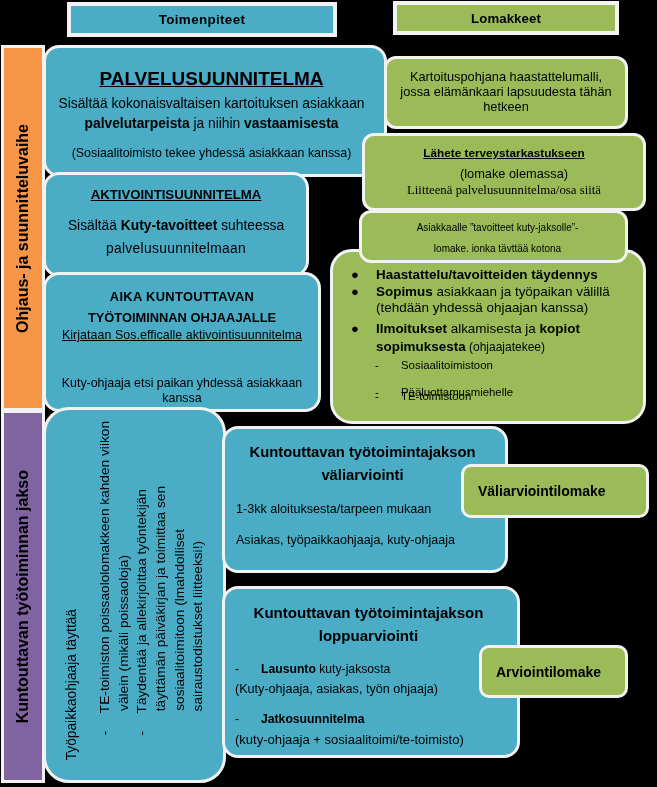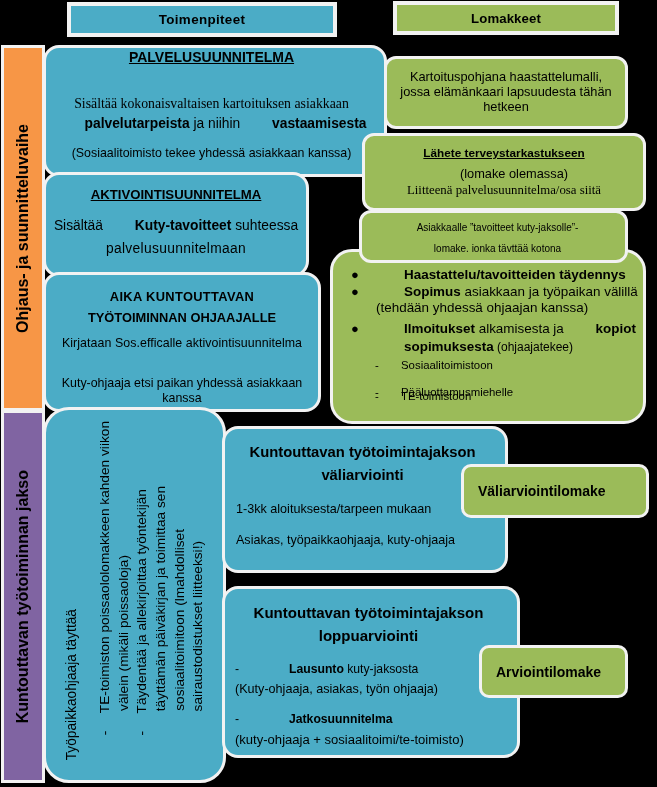--- a/index.html
+++ b/index.html
@@ -8,21 +8,21 @@
     font-family:"Liberation Sans",sans-serif;color:#000;
   }
   #root{position:relative;width:657px;height:787px;background:#000;}
   .box{position:absolute;box-sizing:border-box;border:3px solid #F2F2F2;}
   .blue{background:#4BACC6;}
   .green{background:#9BBB59;}
   .orange{background:#F79646;}
   .purple{background:#8064A2;}
   .ctr{display:flex;flex-direction:column;align-items:center;justify-content:center;text-align:center;}
   .inner{width:100%;}
-  b{font-weight:bold;margin-left:28px;}
+  b{font-weight:bold;}
   u{text-decoration:underline;}
 
   
   #orange-bar{left:1px;top:45px;width:44px;height:366px;}
   #purple-bar{left:1px;top:410px;width:44px;height:373px;}
   .phase-bar{display:flex;align-items:center;justify-content:center;}
   .vert-label{writing-mode:vertical-rl;transform:rotate(180deg);white-space:nowrap;
     font-size:16px;font-weight:bold;letter-spacing:0px;}
 
   #hdr-toimenpiteet{left:67px;top:2px;width:270px;height:35px;border-width:4px;font-size:13.4px;font-weight:bold;letter-spacing:0.35px;}
@@ -44,37 +44,37 @@
   #green-arv{left:479px;top:645px;width:149px;height:53px;border-radius:10px;
     display:flex;align-items:center;}
   .lbl{font-size:14px;font-weight:bold;padding-left:14px;}
 
   .t-title{font-weight:bold;font-size:13px;text-align:center;line-height:1;}
   .t-body{font-size:13.8px;text-align:center;line-height:1;}
   .t-small{font-size:12.4px;text-align:center;line-height:1;}
 
   
   #blue1 .inner > div{position:absolute;left:0;right:7px;}
-  #blue1 .t-title{top:2px;font-size:14px;}
-  #blue1 .b1l1{top:49px;font-family:Liberation Serif, serif;}
+  #blue1 .t-title{top:21px;font-size:19px;}
+  #blue1 .b1l1{top:49px;}
   #blue1 .b1l2{top:69px;}
   #blue1 .b1l3{top:99px;}
 
   
   #blue2 .inner > div{position:absolute;left:0;right:0;}
   #blue2 .t-title{top:13px;font-size:13.2px;}
   #blue2 .b2l1{top:44px;}
   #blue2 .b2l2{top:67px;letter-spacing:0.33px;}
 
   
   #blue3 .inner > div{position:absolute;left:0;right:0;}
   #blue3 .t-title{top:16px;font-size:12.85px;}
   #blue3 .t-title:first-child{letter-spacing:0.35px;}
   #blue3 .b3t2{top:37px;}
-  #blue3 .b3l1{top:62px;letter-spacing:0.06px;}
+  #blue3 .b3l1{top:54px;letter-spacing:0.06px;text-decoration:underline;}
   #blue3 .b3l2{top:102px;}
   #blue3 .b3l3{top:117px;}
 
   
   #blue4 .rot-wrap{position:absolute;left:0;top:0;width:100%;height:100%;}
   #blue4 .rot-col{position:absolute;writing-mode:vertical-rl;transform:rotate(180deg);
      font-size:13.7px;line-height:1;white-space:nowrap;}
   #blue4 .c-intro{left:19px;bottom:20px;font-size:13.75px;}
   #blue4 .c-b1a{left:52px;bottom:45px;}
   #blue4 .c-b1b{left:71px;bottom:69px;}

